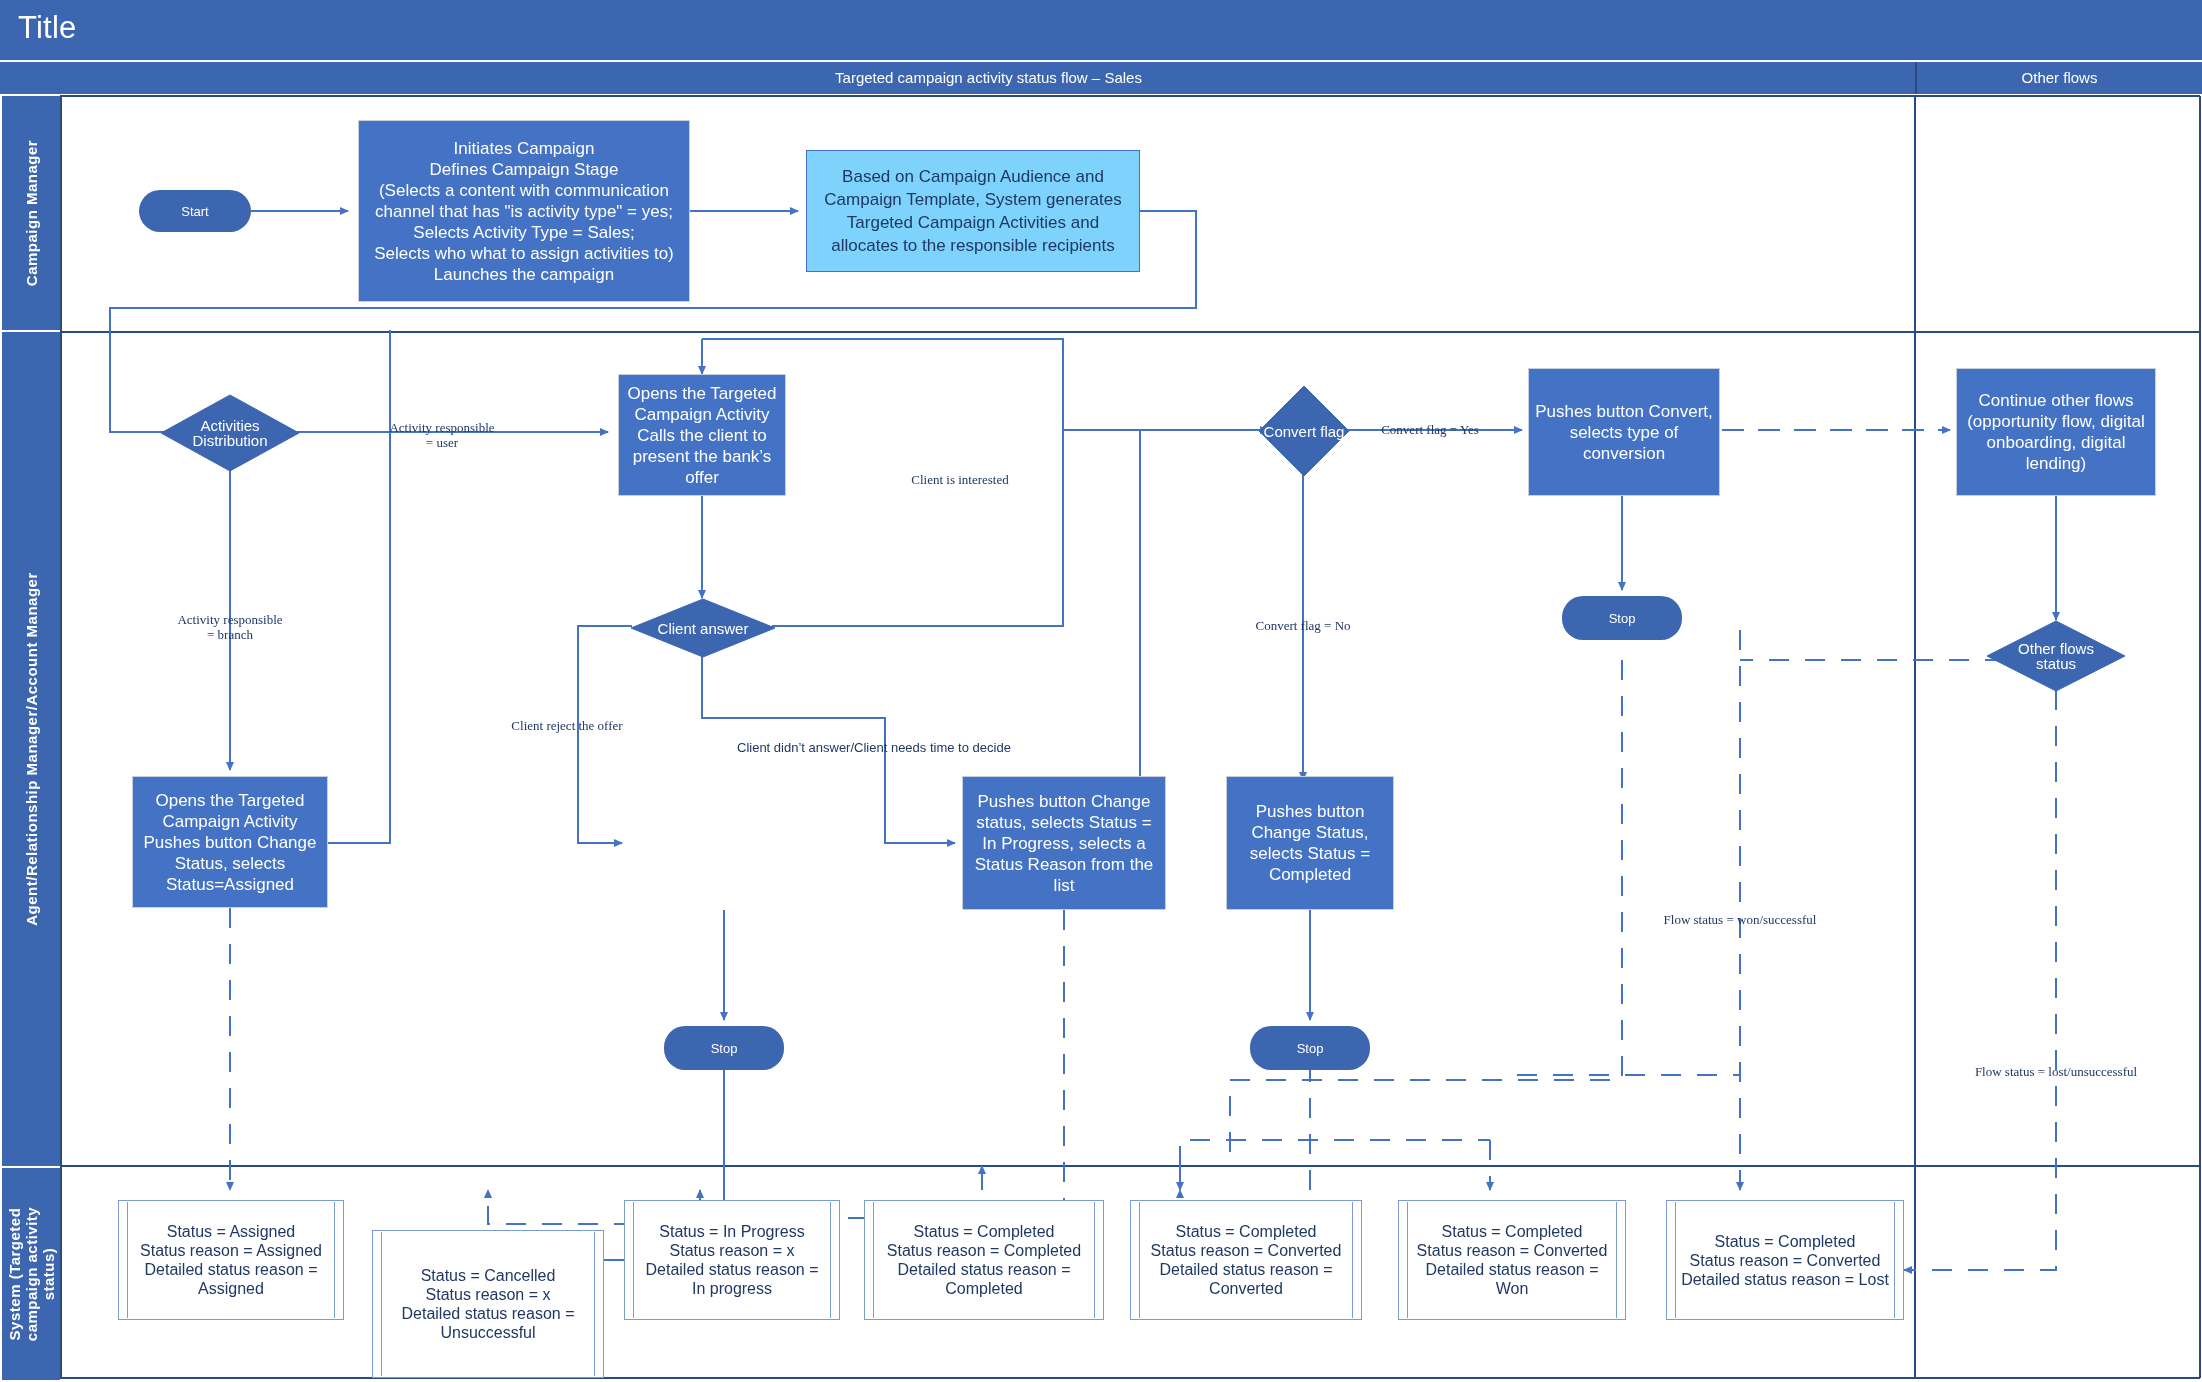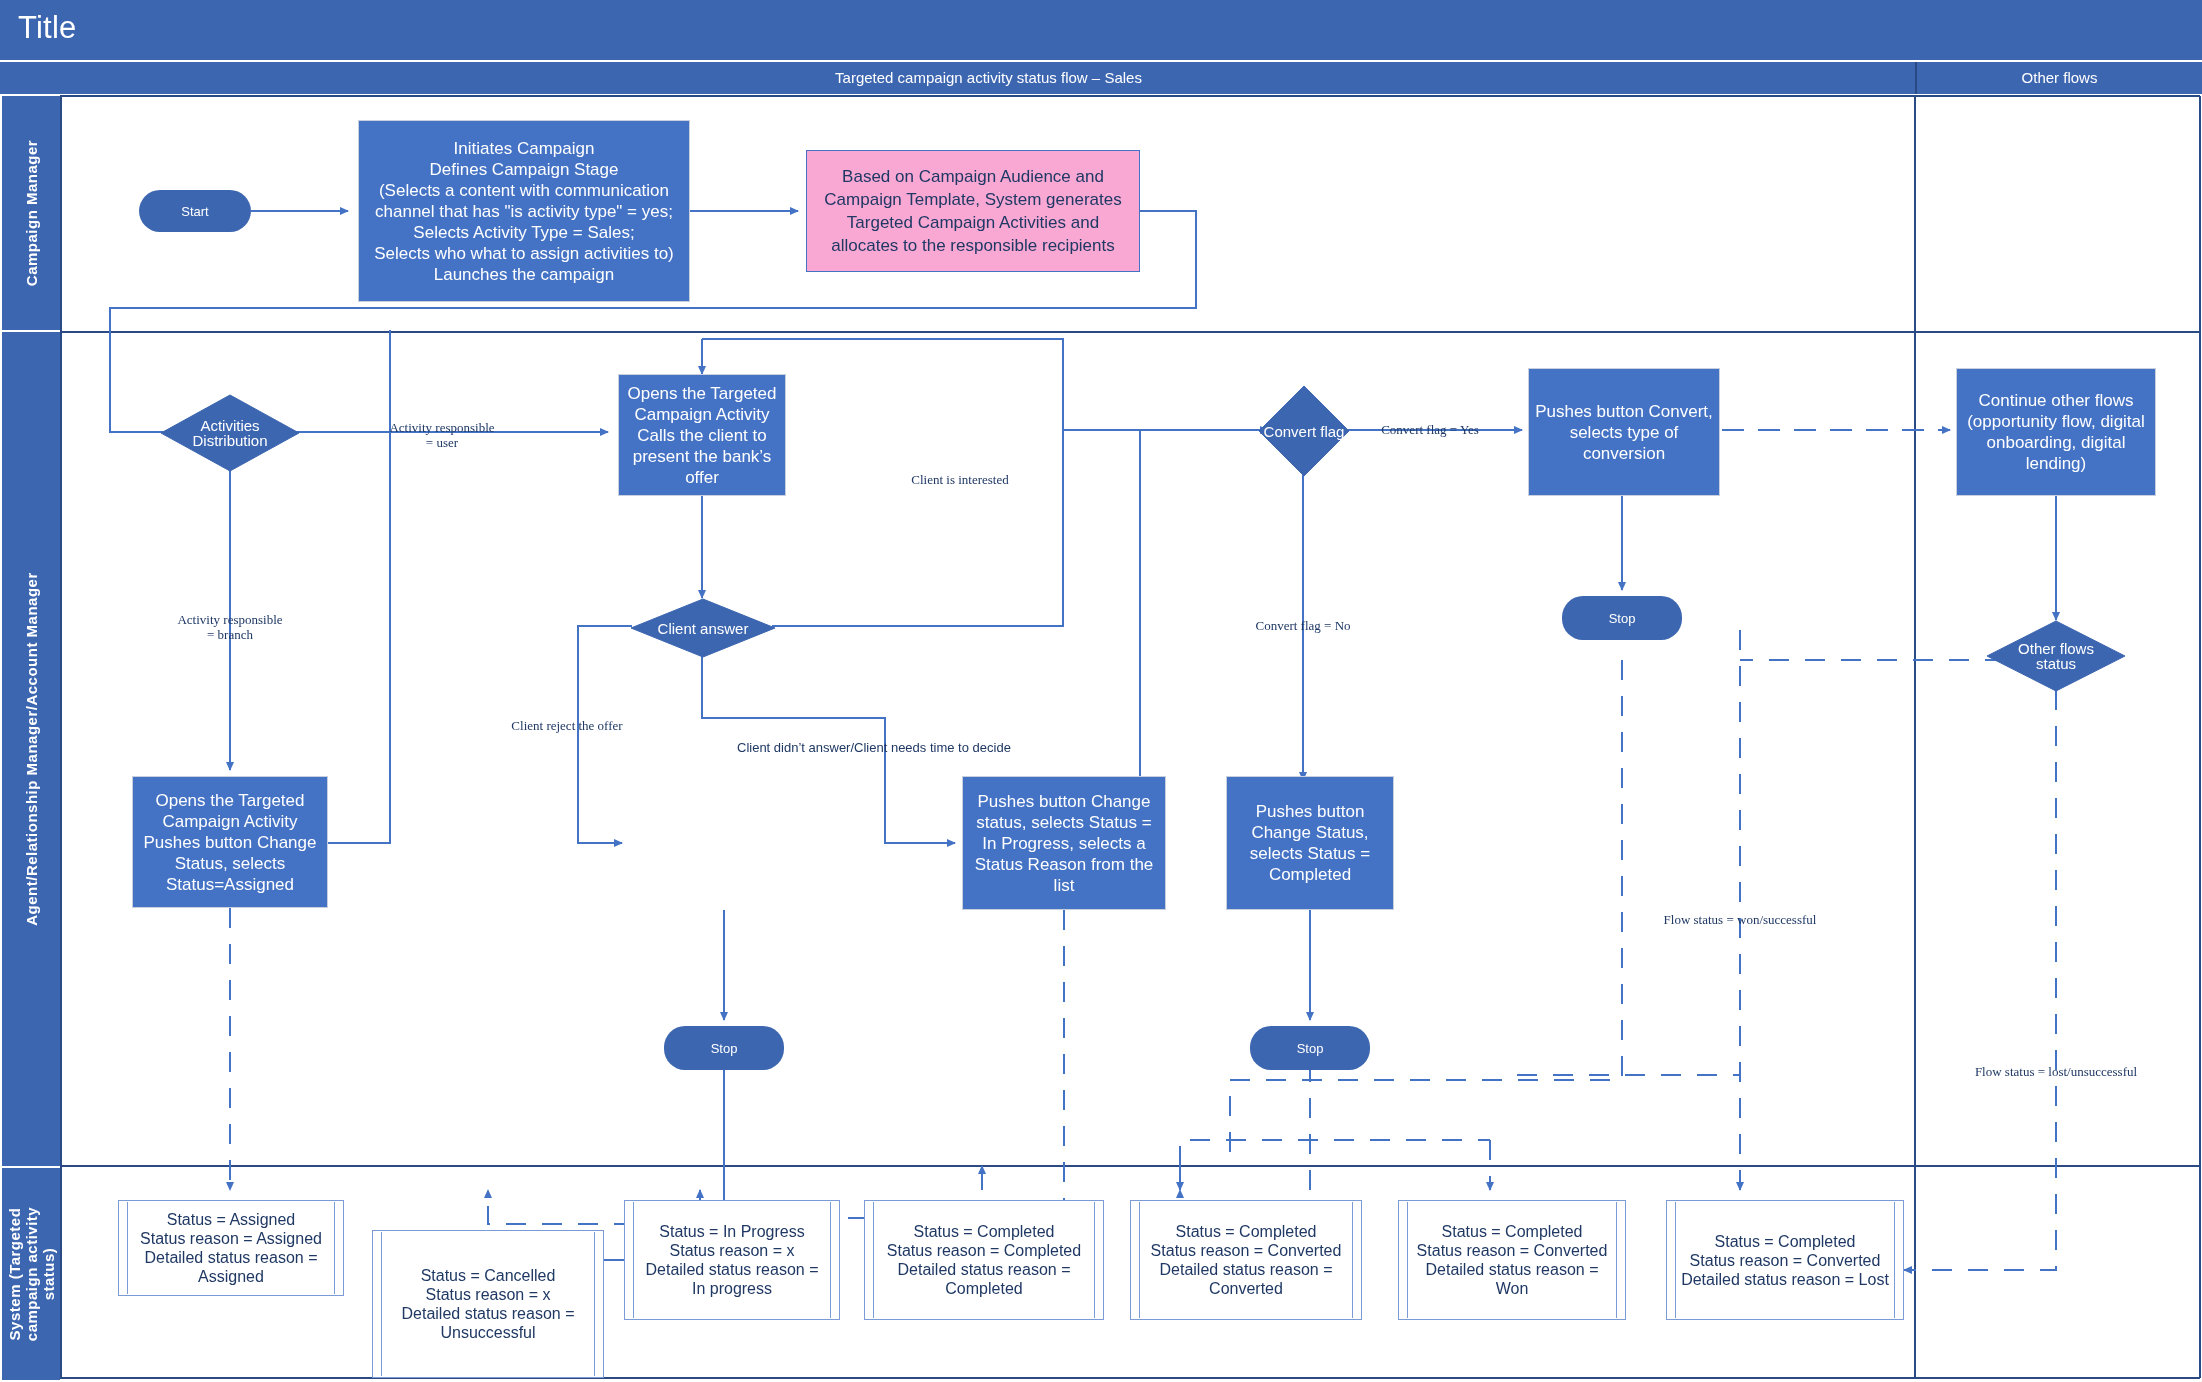--- a/index.html
+++ b/index.html
@@ -20,21 +20,21 @@
   .lane-head span{position:absolute;left:50%;top:50%;transform:translate(-50%,-50%) rotate(-90deg);white-space:nowrap;font-size:15px;font-weight:bold;letter-spacing:.5px;text-align:center;}
   .lane-head.multi span{white-space:normal;width:150px;line-height:17px;}
   #lane-h-0{top:96px;height:234px;}
   #lane-h-1{top:332px;height:834px;}
   #lane-h-2{top:1168px;height:212px;}
 
   #canvas{position:absolute;left:0;top:0;width:2202px;height:1382px;}
 
   .node{position:absolute;box-sizing:border-box;display:flex;align-items:center;justify-content:center;text-align:center;}
   .proc{background:#4472C4;border:1px solid #c8cfdd;color:#ffffff;font-size:17px;line-height:21px;padding:4px 6px;}
-  .proc-white{background:#f9a8d4;border:1px solid #4472C4;color:#1F3864;font-size:17px;line-height:23px;padding:4px 8px;}
+  .proc-white{background:#7dd3fc;border:1px solid #4472C4;color:#1F3864;font-size:17px;line-height:23px;padding:4px 8px;}
   .term{background:#3D66B0;border-radius:21px;color:#fff;font-size:13px;}
   .data-node{background:#ffffff;border:1px solid #7C9BD6;color:#1F3864;font-size:16px;line-height:19px;}
   .data-node .inner{position:absolute;left:8px;right:8px;top:1px;bottom:1px;border-left:1px solid #7C9BD6;border-right:1px solid #7C9BD6;display:flex;align-items:center;justify-content:center;padding:2px 4px;box-sizing:border-box;}
   .dec-label{position:absolute;color:#ffffff;font-size:15px;line-height:15px;text-align:center;width:110px;transform:translate(-50%,-50%);}
   .edge-label{position:absolute;color:#1F3864;font-size:13px;line-height:15px;white-space:nowrap;}
   .edge-label.ctr{transform:translateX(-50%);text-align:center;font-family:Liberation Serif, serif;}
 </style>
 </head>
 <body>
 
@@ -184,21 +184,21 @@
   <div class="edge-label ctr" style="left:442px;top:420px;">Activity responsible<br>= user</div>
   <div class="edge-label ctr" style="left:230px;top:612px;">Activity responsible<br>= branch</div>
   <div class="edge-label ctr" style="left:960px;top:472px;">Client is interested</div>
   <div class="edge-label ctr" style="left:567px;top:718px;">Client reject the offer</div>
   <div class="edge-label" style="left:737px;top:710px;margin-top:30px;">Client didn’t answer/Client needs time to decide</div>
   <div class="edge-label ctr" style="left:1430px;top:422px;">Convert flag = Yes</div>
   <div class="edge-label ctr" style="left:1303px;top:618px;">Convert flag = No</div>
   <div class="edge-label ctr" style="left:1740px;top:912px;">Flow status = won/successful</div>
   <div class="edge-label ctr" style="left:2056px;top:1064px;">Flow status = lost/unsuccessful</div>
 
-  <div class="node data-node" style="left:118px;top:1200px;width:226px;height:96px;">
+  <div class="node data-node" style="left:118px;top:1200px;width:226px;height:120px;">
     <div class="inner">Status = Assigned<br>Status reason = Assigned<br>Detailed status reason = Assigned</div>
   </div>
   <div class="node data-node" style="left:372px;top:1230px;width:232px;height:148px;">
     <div class="inner">Status = Cancelled<br>Status reason = x<br>Detailed status reason = Unsuccessful</div>
   </div>
   <div class="node data-node" style="left:624px;top:1200px;width:216px;height:120px;">
     <div class="inner">Status = In Progress<br>Status reason = x<br>Detailed status reason = In progress</div>
   </div>
   <div class="node data-node" style="left:864px;top:1200px;width:240px;height:120px;">
     <div class="inner">Status = Completed<br>Status reason = Completed<br>Detailed status reason = Completed</div>

